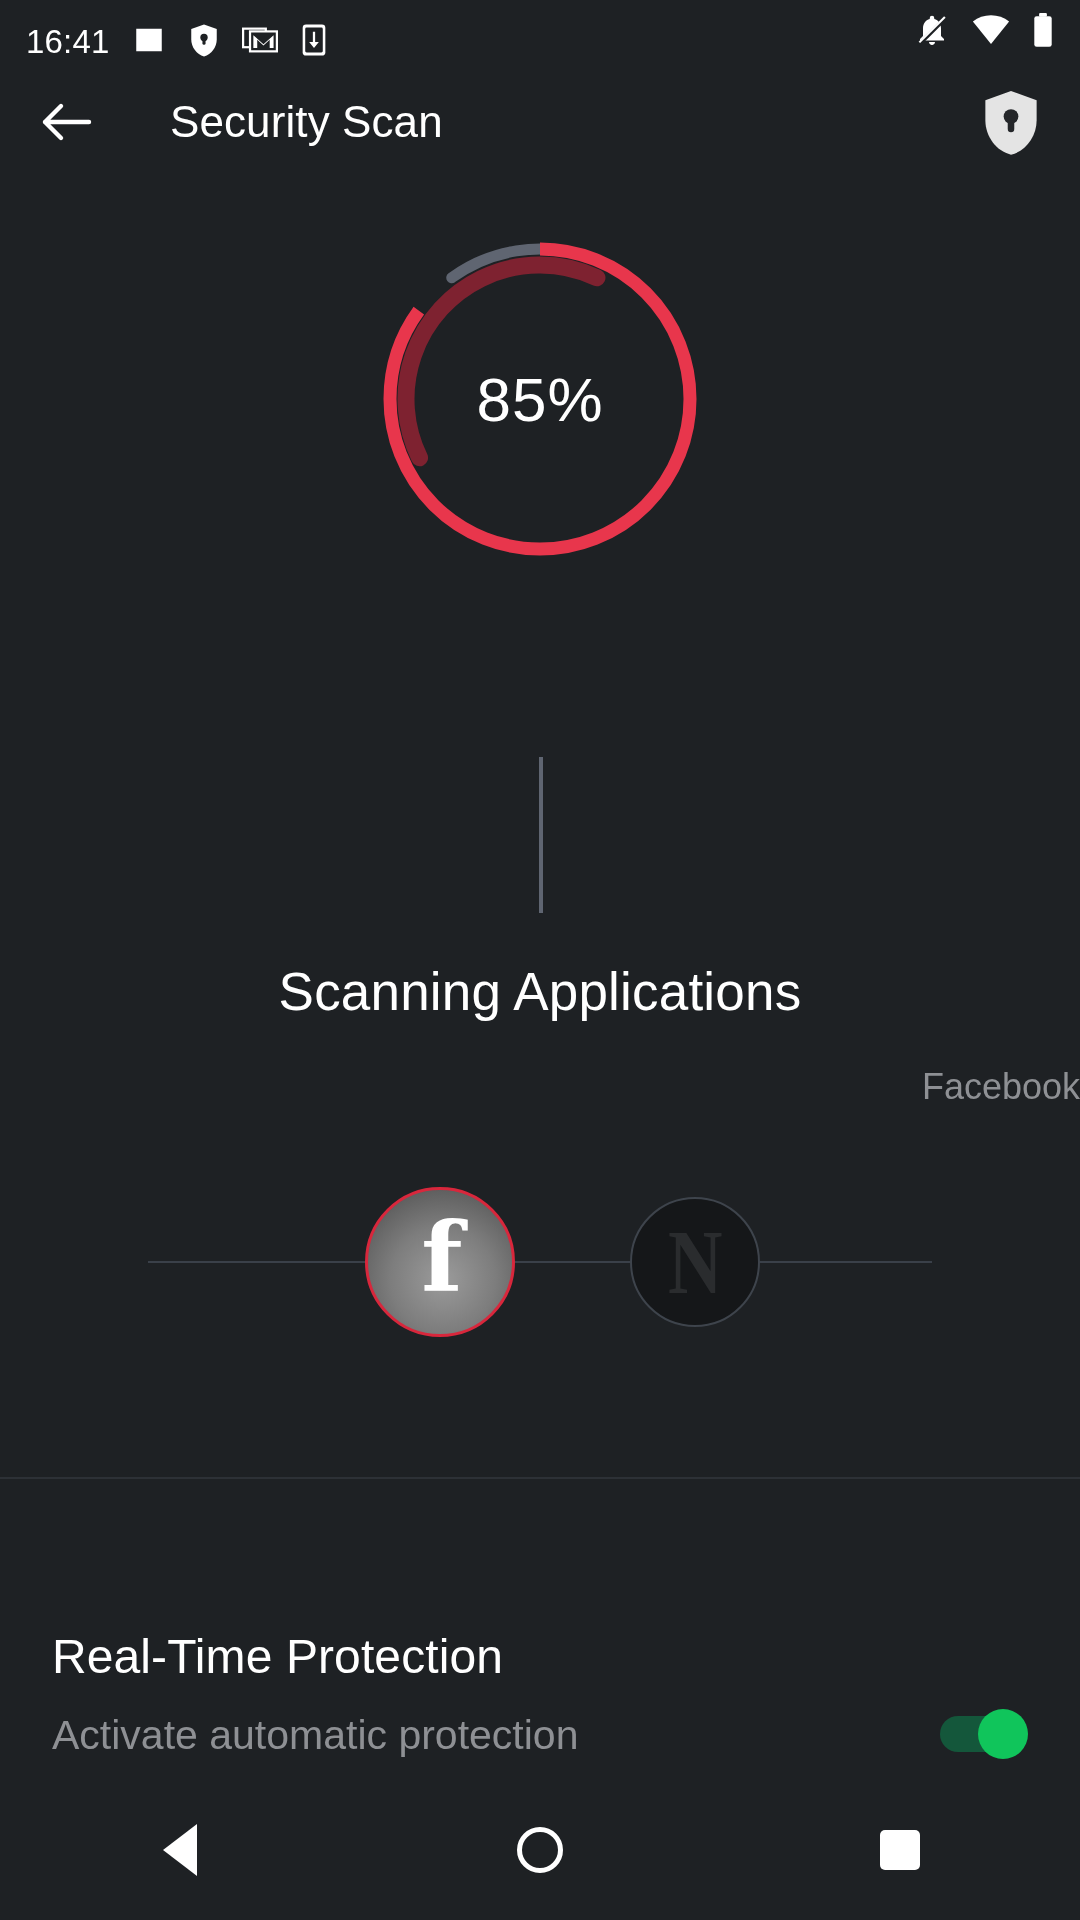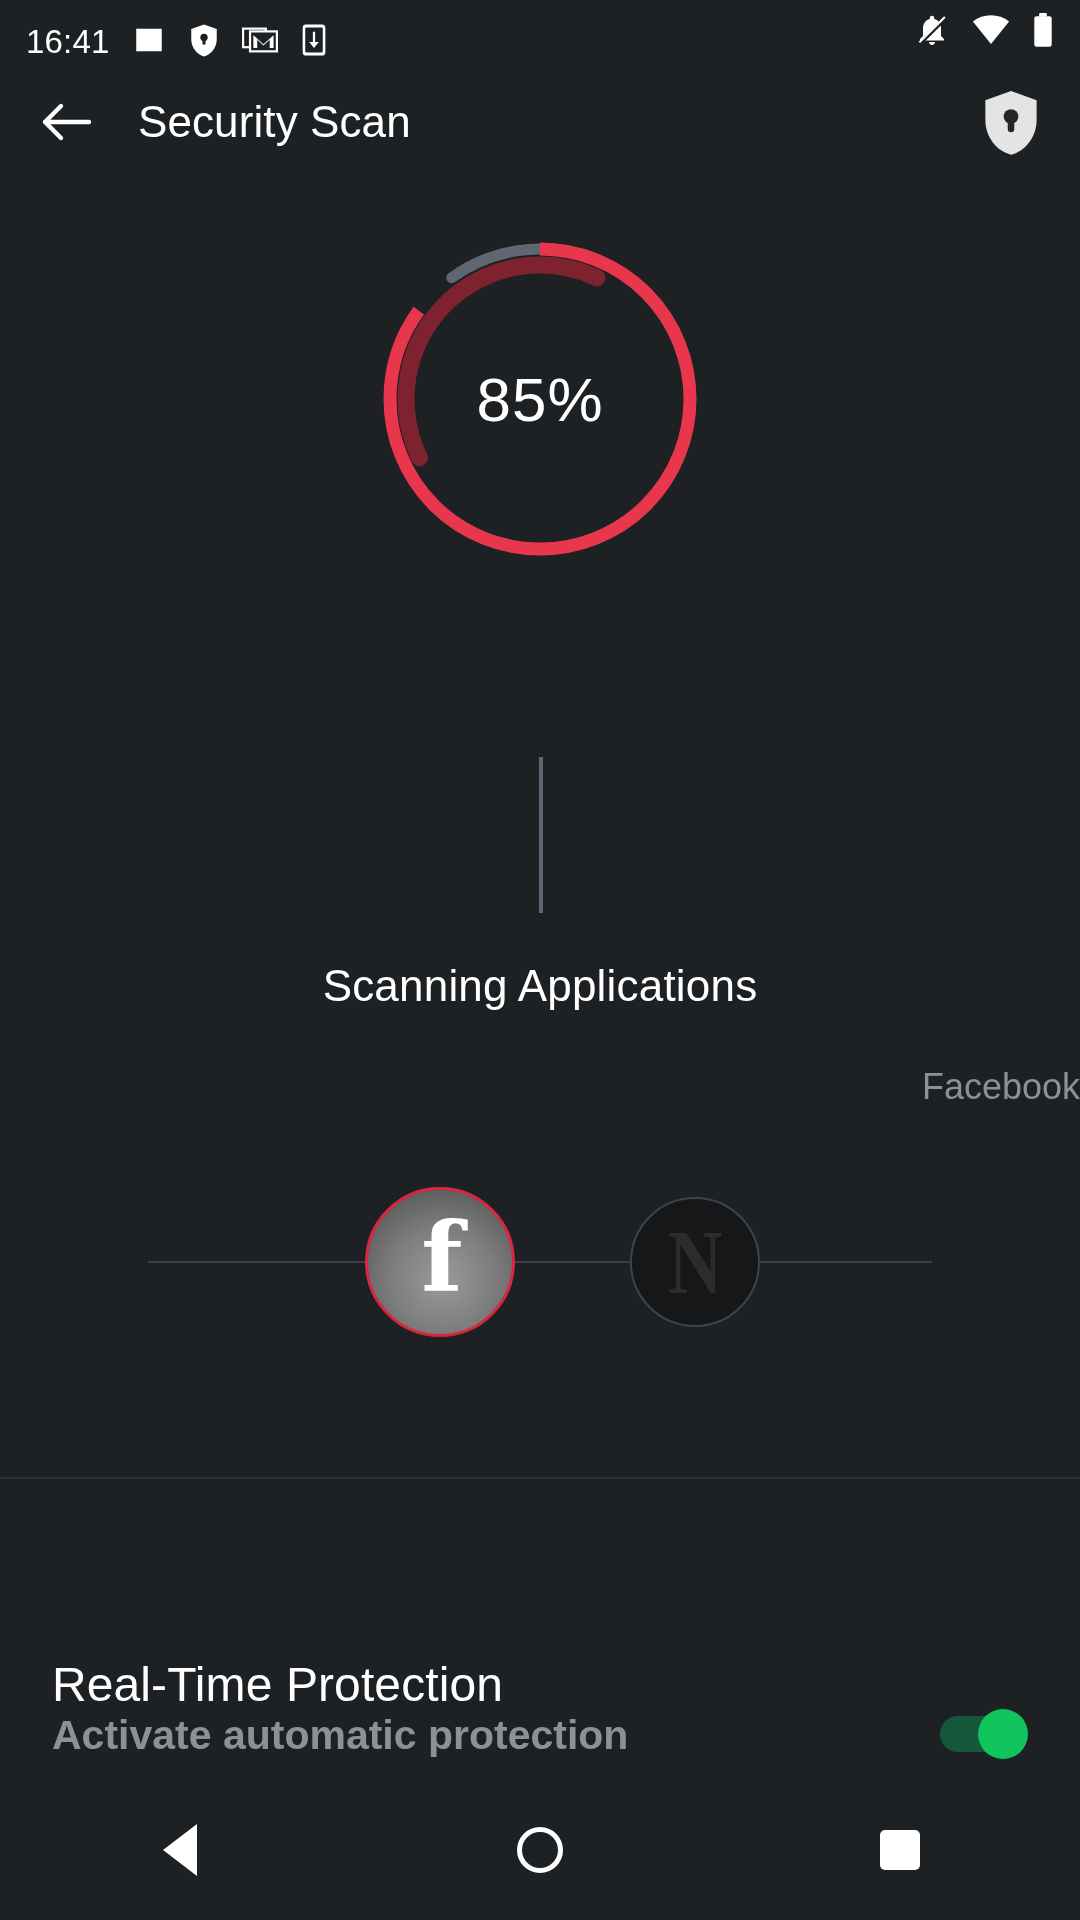--- a/index.html
+++ b/index.html
@@ -31,20 +31,21 @@
     margin-left:auto; display:flex; align-items:center; gap:22px;
   }
   .sb-icon { display:block; }
 
   
   #app-bar {
     position:absolute; left:0; top:64px;
     width:1080px; height:116px;
     display:flex; align-items:center;
     padding:0 34px;
+    gap:32px;
   }
   #back-button {
     width:66px; height:66px;
     display:flex; align-items:center; justify-content:center;
     cursor:pointer;
   }
   #app-title {
     color:#ffffff; font-size:44px; font-weight:400;
     margin-left:38px; letter-spacing:0.1px;
     white-space:nowrap;
@@ -81,21 +82,21 @@
   #scan-connector {
     position:absolute;
     left:539px; top:585px;
     width:4px; height:156px;
     background:#5F6571;
   }
 
   #scan-title {
     position:absolute; left:0; top:789px;
     width:1080px; text-align:center;
-    color:#ffffff; font-size:44px; font-weight:400;
+    color:#ffffff; font-size:53px; font-weight:400;
     letter-spacing:0.2px;
   }
   #scan-subtitle {
     position:absolute; left:0; top:894px;
     width:1080px; text-align:right;
     color:#8E9094; font-size:36px; font-weight:400;
   }
 
   
   #app-carousel {
@@ -155,22 +156,22 @@
     width:1080px; height:280px;
     padding:66px 52px 0 52px;
     display:flex; align-items:flex-end;
   }
   #settings-text { flex:1; min-width:0; }
   #setting-title {
     color:#ffffff; font-size:48px; font-weight:400;
     letter-spacing:0.1px; white-space:nowrap;
   }
   #setting-subtitle {
-    color:#8E9094; font-size:41px; font-weight:700;
-    white-space:nowrap;
+    color:#8E9094; font-size:41px; font-weight:400;
+    margin-top:28px; white-space:nowrap;
   }
   #protection-toggle {
     margin-top:36px; margin-left:18px;
     position:relative;
     width:88px; height:50px;
     cursor:pointer;
     flex-shrink:0;
   }
   #toggle-track {
     position:absolute; left:0; top:7px;

